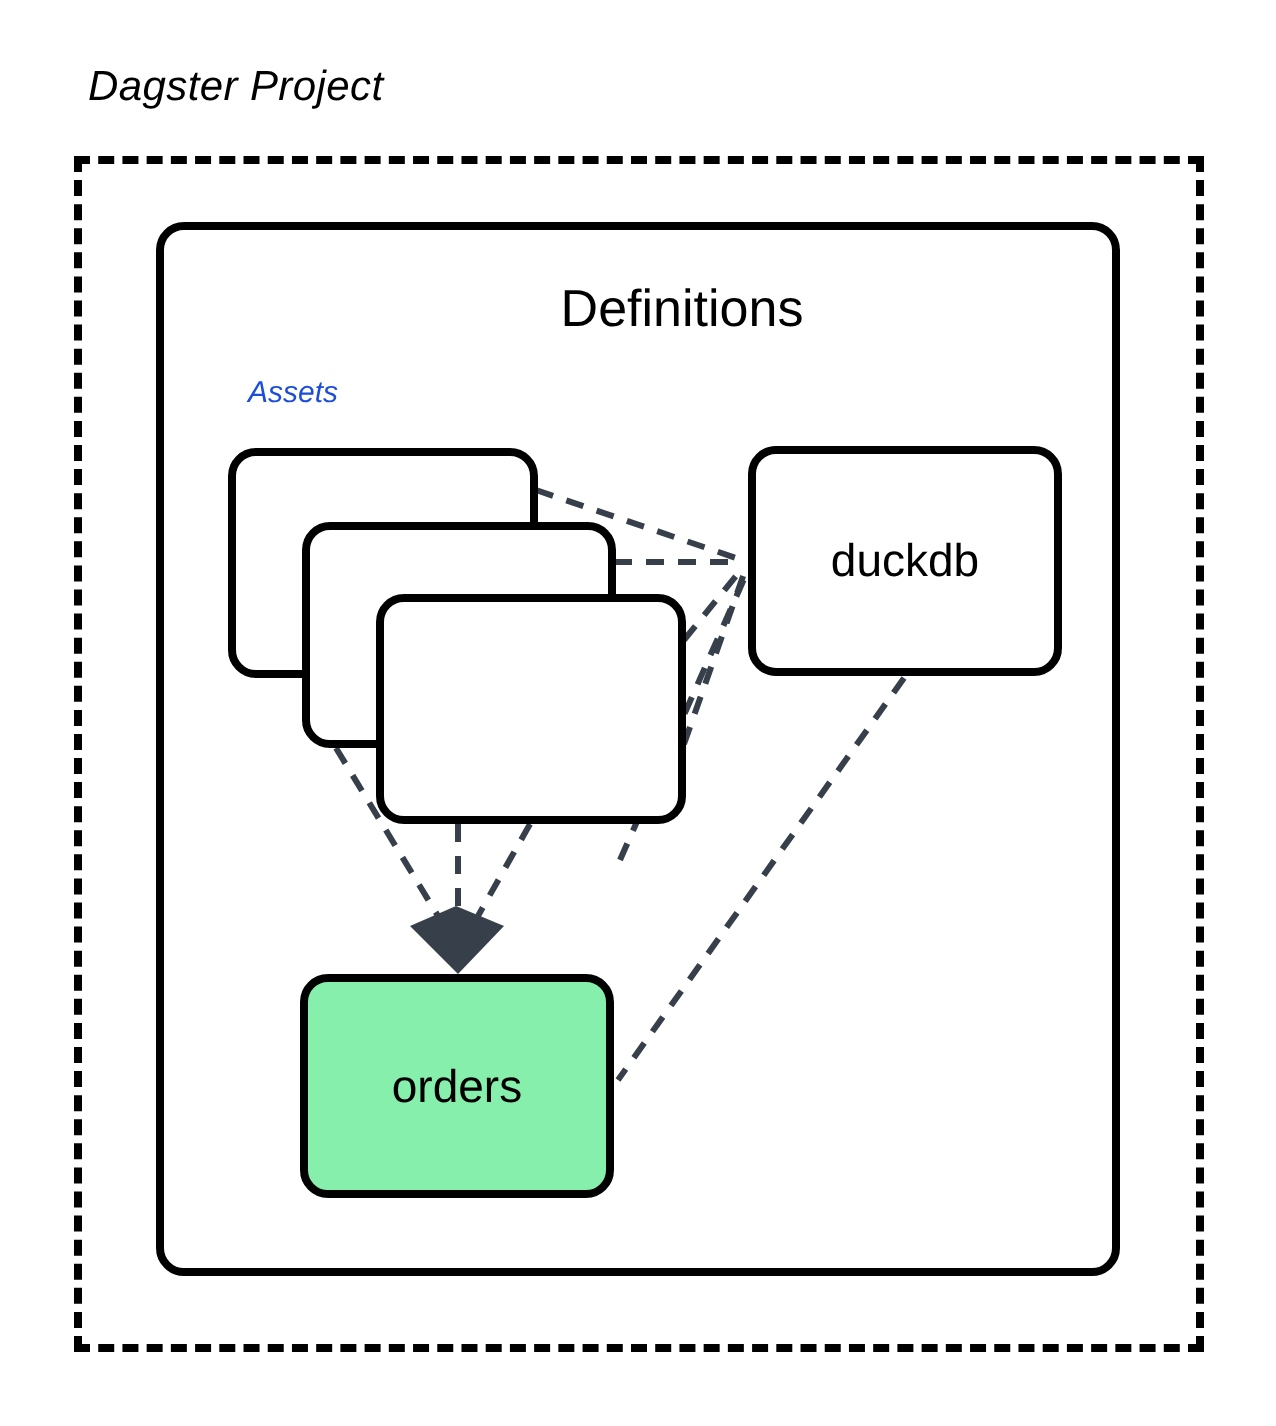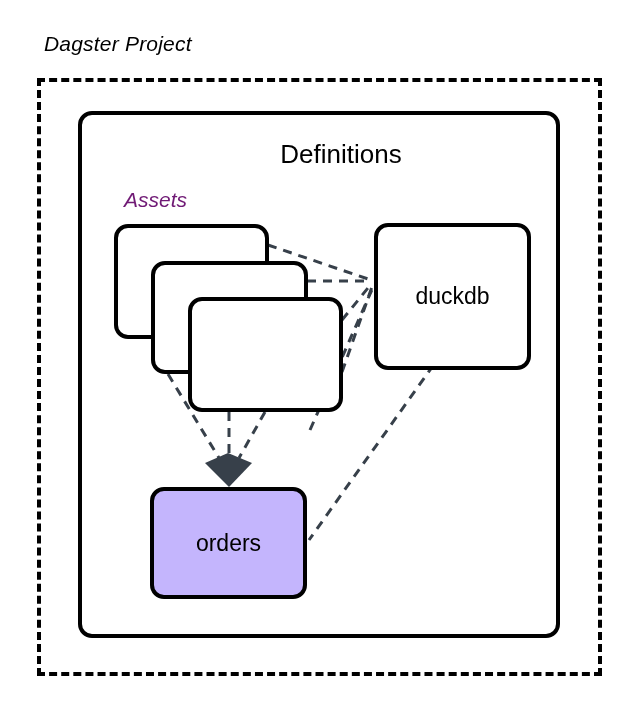--- a/index.html
+++ b/index.html
@@ -65,53 +65,53 @@
     width: 100%;
     text-align: center;
     font-size: 26px;
     color: #000000;
     margin-left: 22px;
   }
 
   
   .section-label {
     position: absolute;
-    font-size: 21px;
+    font-size: 15px;
     font-style: italic;
     font-weight: 500;
-    color: #701a75;
+    color: #1d4ed8;
     white-space: nowrap;
   }
   .label-assets { left: 124px; top: 188px; }
   .label-resource { left: 387px; top: 188px; }
 
   
   .node {
     position: absolute;
     border: 4px solid #000000;
     border-radius: 14px;
     box-sizing: border-box;
     background: #ffffff;
   }
   .asset-card-back   { left: 114px; top: 224px; width: 155px; height: 115px; z-index: 3; }
   .asset-card-middle { left: 151px; top: 261px; width: 157px; height: 113px; z-index: 4; }
   .asset-card-front  { left: 188px; top: 297px; width: 155px; height: 115px; z-index: 5; }
 
   .resource-duckdb {
-    left: 374px; top: 223px; width: 157px; height: 147px;
+    left: 374px; top: 223px; width: 157px; height: 115px;
     z-index: 5;
     display: flex;
     align-items: center;
     justify-content: center;
   }
   .resource-duckdb .node-label { font-size: 23px; color: #000000; }
 
   .asset-orders {
     left: 150px; top: 487px; width: 157px; height: 112px;
-    background: #c4b5fd;
+    background: #86efac;
     z-index: 6;
     display: flex;
     flex-direction: column;
     align-items: center;
     justify-content: center;
     line-height: 1.22;
   }
   .asset-orders .node-label {
     font-size: 23px;
     color: #000000;

